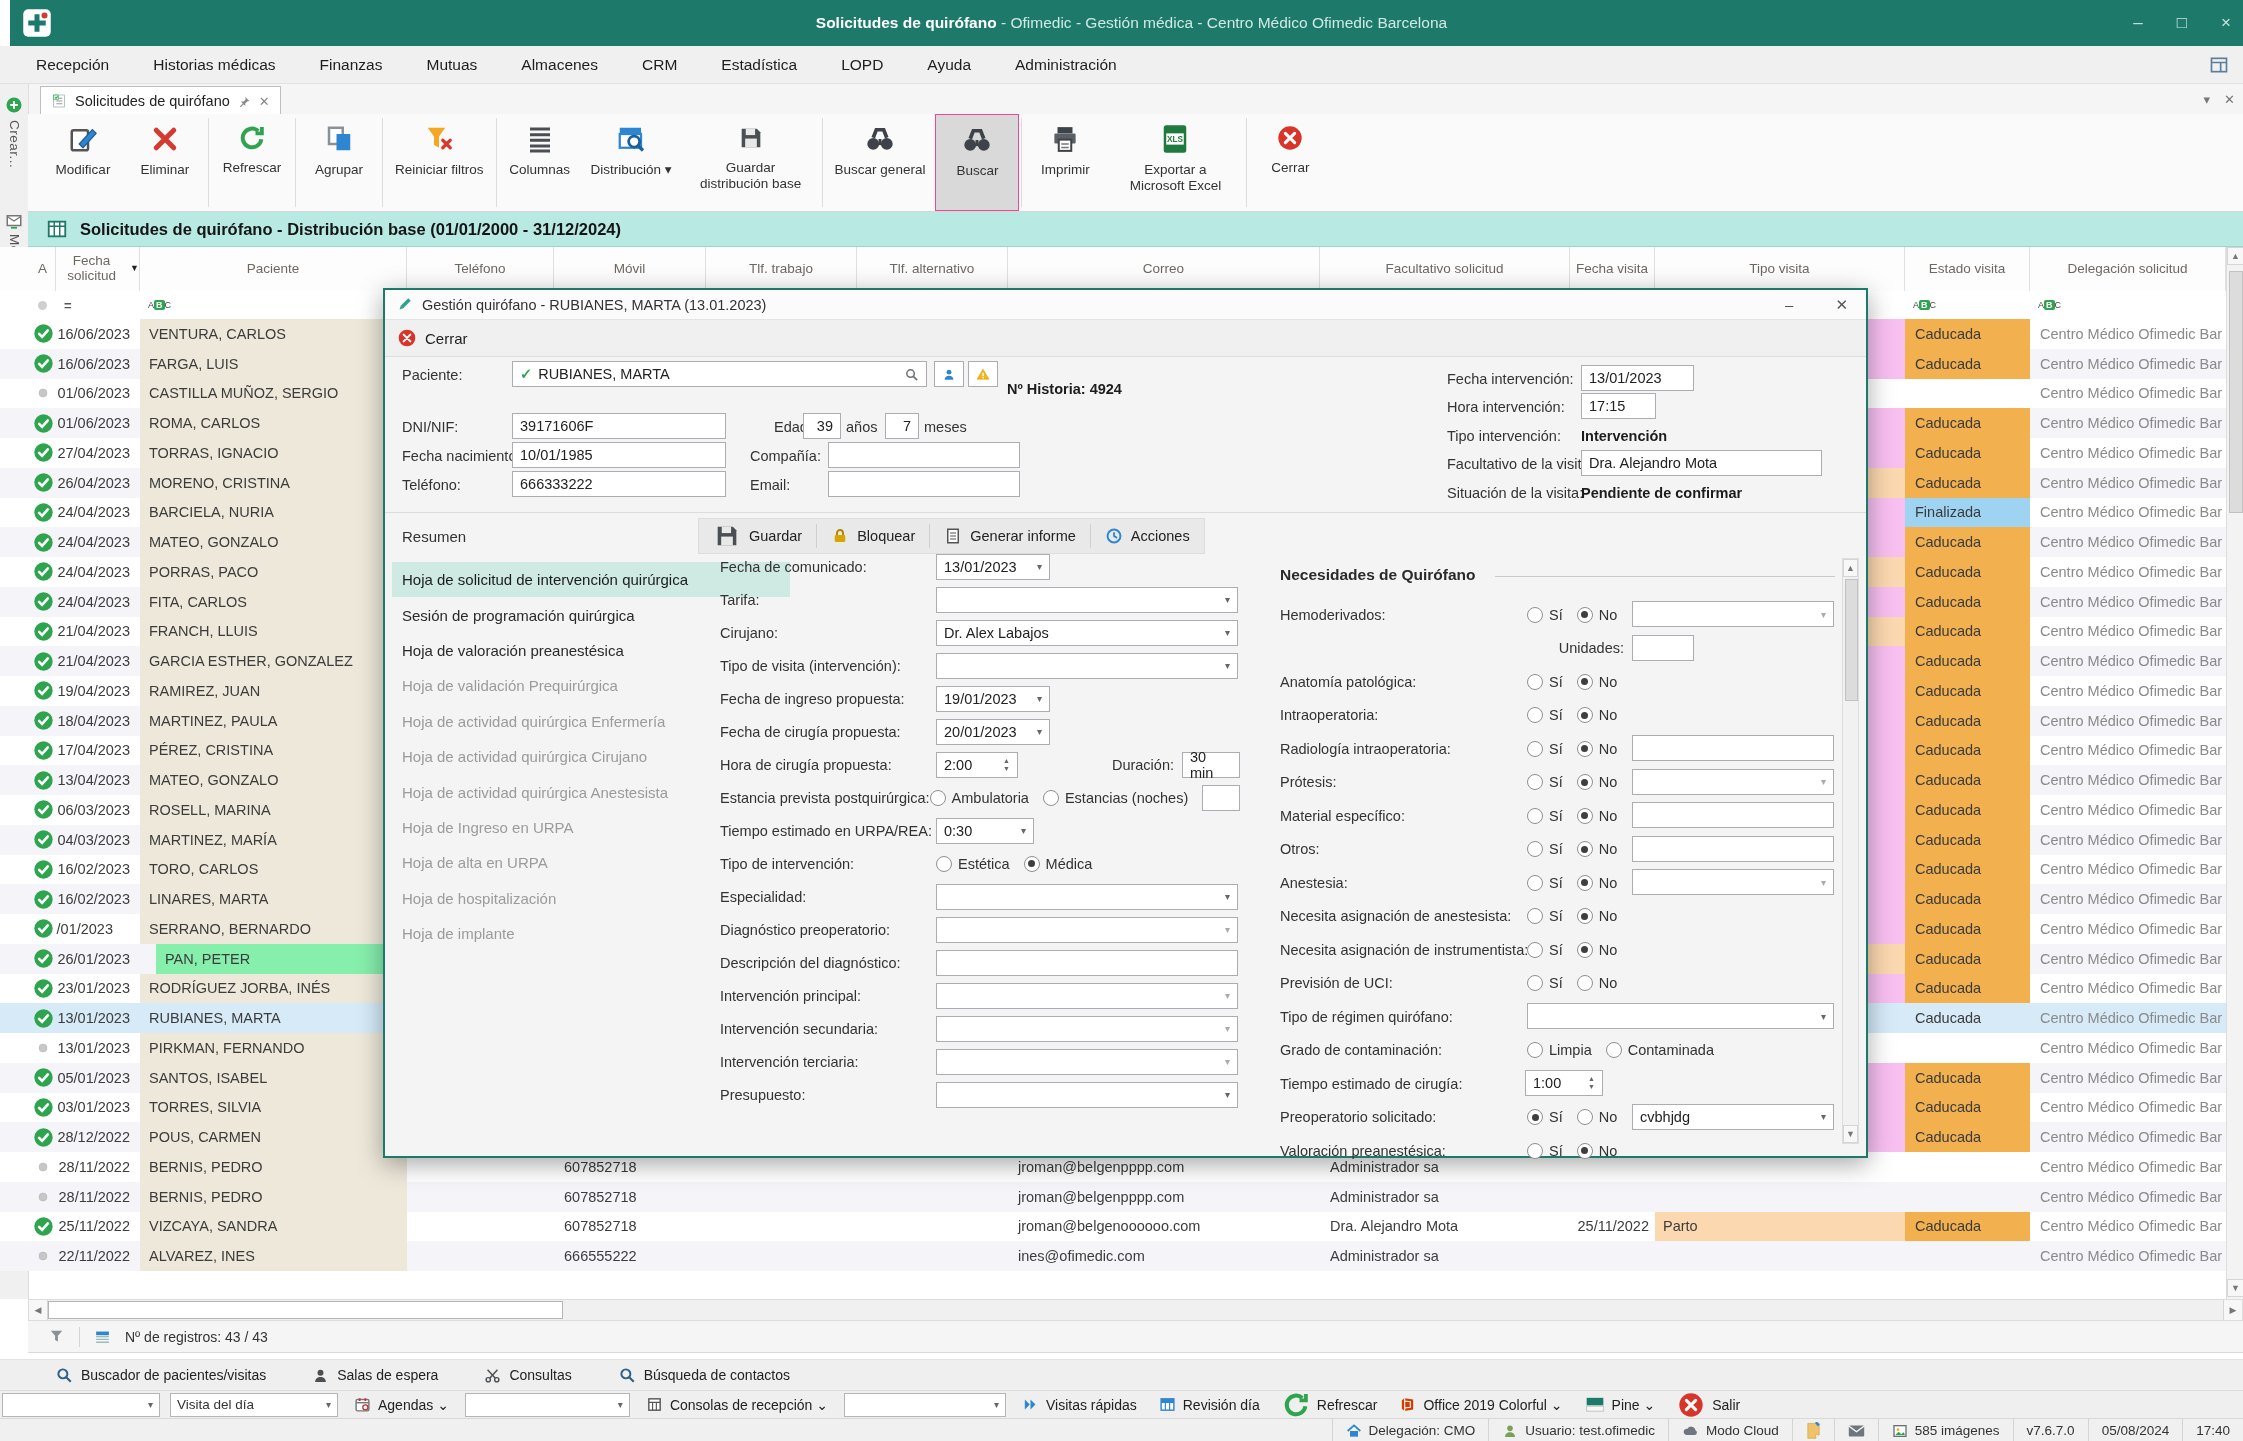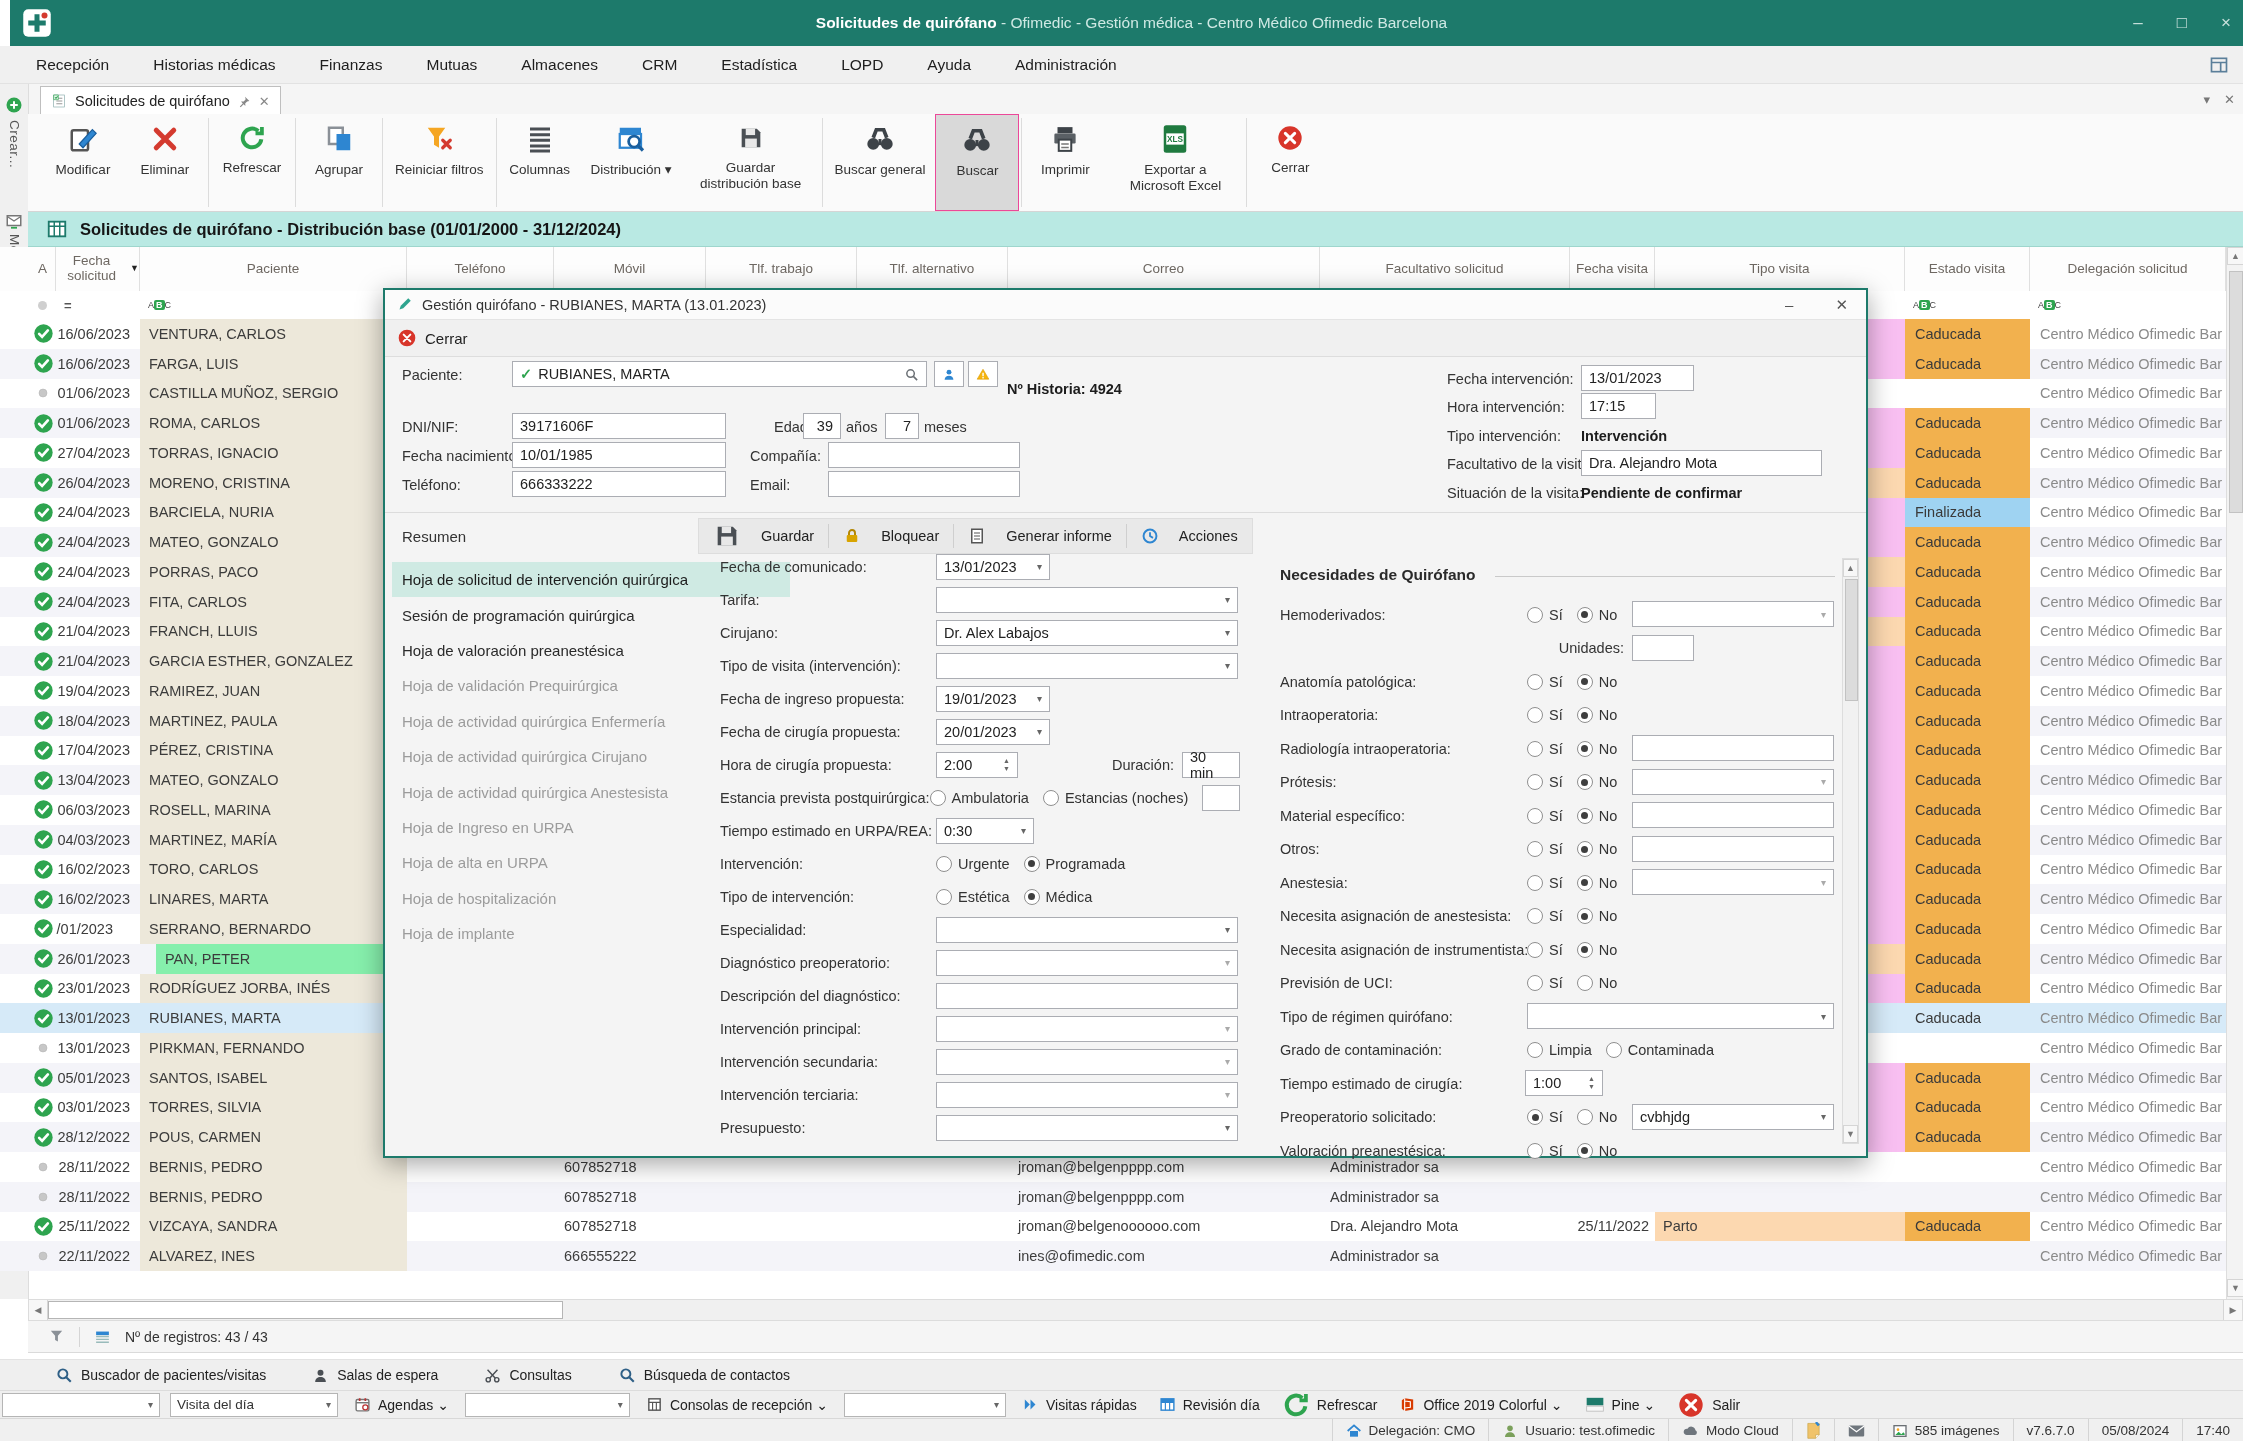--- a/index.html
+++ b/index.html
@@ -57,21 +57,21 @@
   #modal{left:383px;top:288px;width:1485px;height:870px;background:#f4f4f4;border:2px solid #1d7a6b;box-sizing:border-box;box-shadow:0 6px 24px rgba(0,0,0,.35);}
   #mhead{position:absolute;left:0;top:0;width:100%;height:30px;background:#fbfbfb;border-bottom:1px solid #e4e4e4;display:flex;align-items:center;gap:10px;padding-left:12px;box-sizing:border-box;font-size:14.5px;color:#333;}
   #mhead .mctl{position:absolute;right:18px;display:flex;gap:42px;color:#555;font-size:15px;}
   #mtool{position:absolute;left:0;top:30px;width:100%;height:37px;background:#f0f0f0;border-bottom:1px solid #ddd;display:flex;align-items:center;gap:8px;padding-left:12px;box-sizing:border-box;font-size:15px;color:#222;}
   .mlabel{position:absolute;font-size:14.5px;color:#333;white-space:nowrap;}
   .ibox{position:absolute;background:#fff;border:1px solid #abadb3;height:26px;display:flex;align-items:center;padding:0 7px;font-size:14.5px;color:#222;box-sizing:border-box;white-space:nowrap;overflow:hidden;}
   .combo .arrow{margin-left:auto;color:#666;font-size:10px;}
   .dis{background:#ebebeb;}
   .boldval{font-weight:bold;color:#1c1c1c;}
   #mbtnbar{position:absolute;left:313px;top:228px;height:36px;background:#e9e9e9;border:1px solid #ddd;display:flex;align-items:center;box-sizing:border-box;}
-  .mbtn{display:flex;align-items:center;gap:20px;padding:0 14px;font-size:14.5px;color:#222;height:100%;}
+  .mbtn{display:flex;align-items:center;gap:8px;padding:0 14px;font-size:14.5px;color:#222;height:100%;}
   .mbsep{width:1px;height:24px;background:#cfcfcf;}
   #mnav{position:absolute;left:7px;top:272px;width:398px;}
   .nav-item{height:35.4px;display:flex;align-items:center;padding-left:10px;font-size:15px;box-sizing:border-box;}
   .nav-item.sel{background:#cfeae3;color:#1c1c1c;}
   .nav-item.on{color:#2a2a2a;}
   .nav-item.dim{color:#9b9b9b;}
   .frow{position:relative;height:33px;display:flex;align-items:center;}
   .flabel{font-size:14.5px;color:#333;white-space:nowrap;}
   .ibx{background:#fff;border:1px solid #abadb3;height:26px;display:flex;align-items:center;padding:0 7px;font-size:14.5px;color:#222;box-sizing:border-box;}
   .radio{width:16px;height:16px;border:1px solid #8f8f8f;border-radius:50%;background:#fff;display:inline-block;box-sizing:border-box;position:relative;flex:none;}
@@ -1238,27 +1238,20 @@
           </div>
         </div>
         <div class="frow">
           <span class="flabel" style="width: 216px;">Tiempo estimado en URPA/REA:</span>
           <div class="ibx combo" style="width: 98px;">
             <span>0:30</span>
             <span class="arrow">▾</span>
           </div>
         </div>
         <div class="frow">
-          <span class="flabel" style="width: 216px;">Intervención:</span>
-          <span class="radio"></span>
-          <span class="rlab">Urgente</span>
-          <span class="radio on"></span>
-          <span class="rlab">Programada</span>
-        </div>
-        <div class="frow">
           <span class="flabel" style="width: 216px;">Tipo de intervención:</span>
           <span class="radio"></span>
           <span class="rlab">Estética</span>
           <span class="radio on"></span>
           <span class="rlab">Médica</span>
         </div>
         <div class="frow">
           <span class="flabel" style="width: 216px;">Especialidad:</span>
           <div class="ibx combo" style="width: 302px;">
             <span></span>

